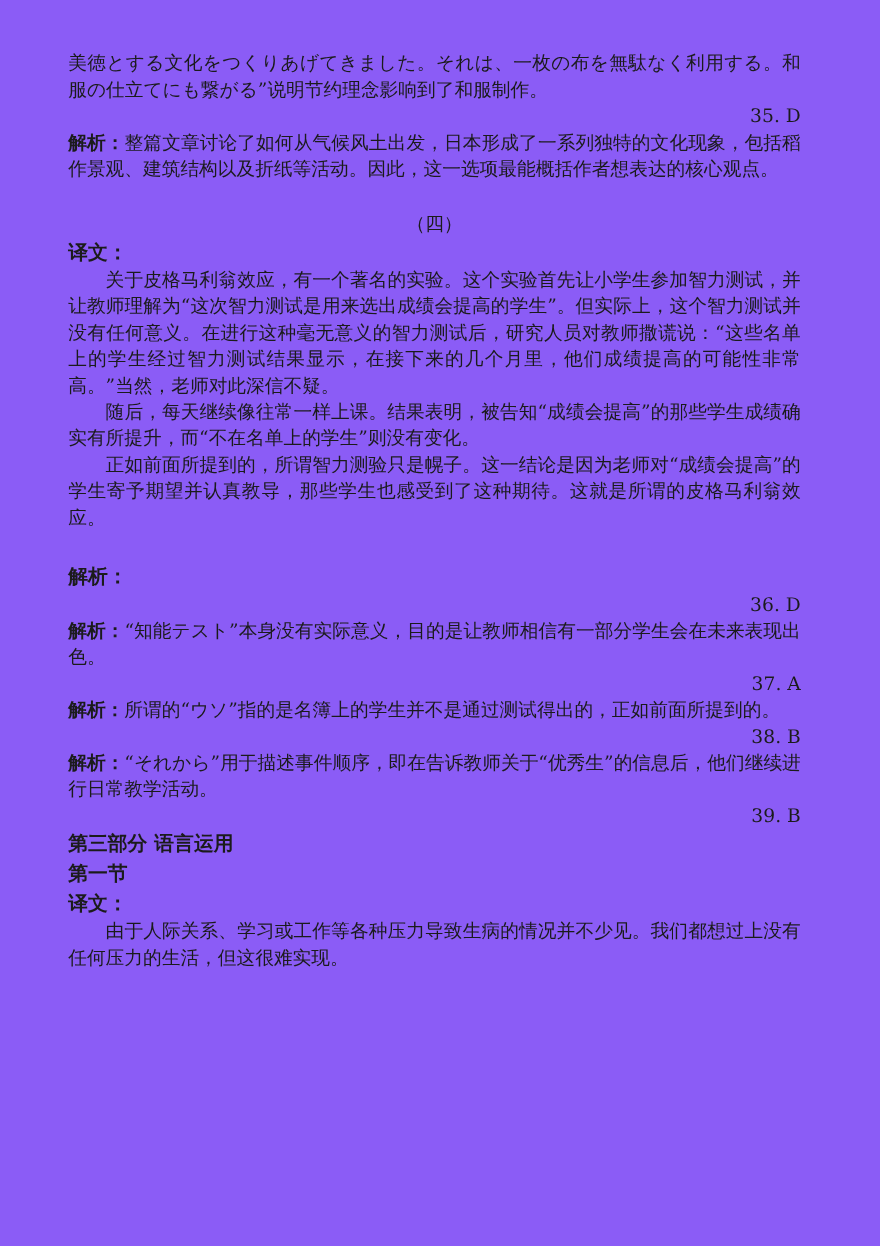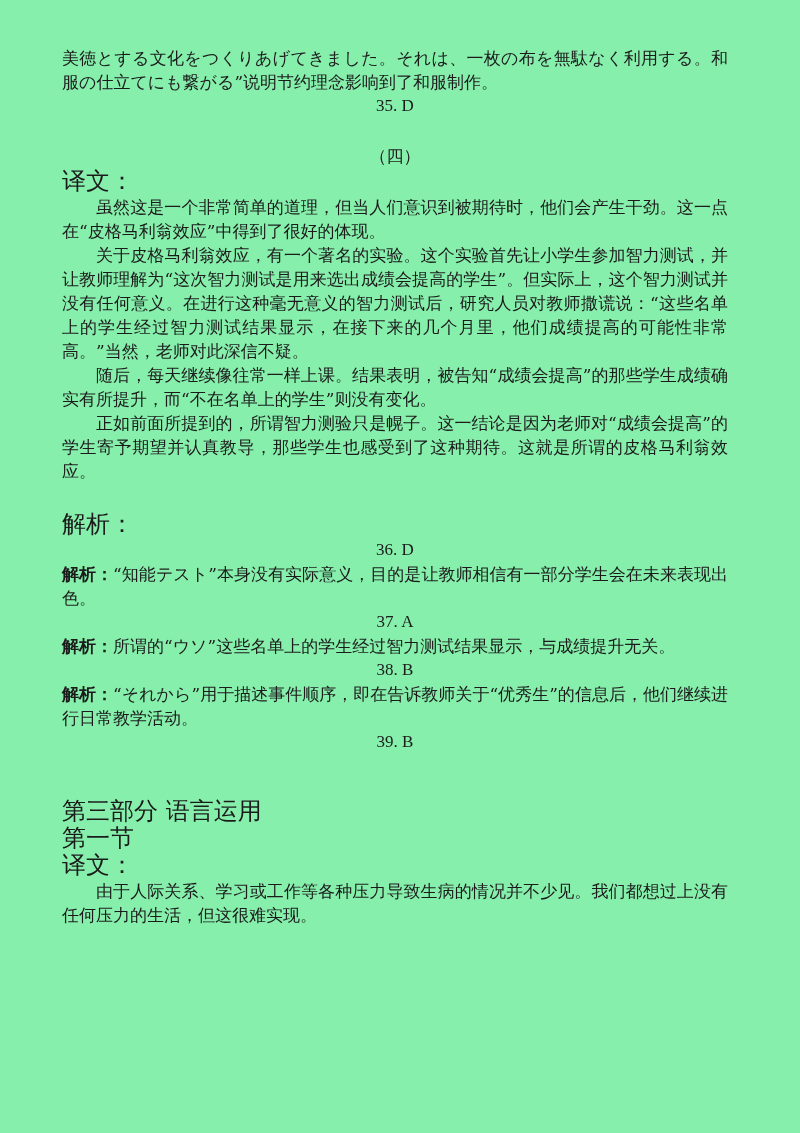--- a/index.html
+++ b/index.html
@@ -1,74 +1,74 @@
 <!DOCTYPE html>
 <html><head>
 <meta charset="utf-8">
 <style>
   html,body { margin:0; padding:0; background:#e8e8e8; }
   .sheet {
     position:relative;
     width:800px; height:1133px;
     margin:0 auto;
-    background:#86efac;
+    background:#8b5cf6;
     box-sizing:border-box;
     padding:46px 72px 0 62px;
     font-family:"DejaVu Serif","Liberation Serif",serif;
     font-size:17px;
     line-height:24px;
     color:#1b1b1b;
     text-align:justify;
     overflow:hidden;
   }
   p { margin:0; }
   .indent { text-indent:2em; }
   .hd {
     font-family:"DejaVu Sans","Liberation Sans",sans-serif;
-    font-weight:400;
-    font-size:24px;
+    font-weight:700;
+    font-size:18px;
     line-height:27px;
     text-align:left;
   }
   .center-hd {
     text-align:center;
     font-size:17px;
     line-height:24px;
     margin-top:26px;
   }
   .ana-label {
     font-family:"DejaVu Sans","Liberation Sans",sans-serif;
     font-weight:700;
   }
-  .answer-line { text-align:center;font-family:Liberation Serif, serif; }
+  .answer-line { text-align:right; }
   .gap-lg { margin-top:28px; }
-  .gap-xl { margin-top:44px; }
+  .gap-xl { }
 </style>
 </head>
 <body>
 
 <div class="sheet">
 
   <p>美徳とする文化をつくりあげてきました。それは、一枚の布を無駄なく利用する。和服の仕立てにも繋がる”说明节约理念影响到了和服制作。</p>
   <p class="answer-line">35. D</p>
+  <p><span class="ana-label">解析：</span><span>整篇文章讨论了如何从气候风土出发，日本形成了一系列独特的文化现象，包括稻作景观、建筑结构以及折纸等活动。因此，这一选项最能概括作者想表达的核心观点。</span></p>
 
   <p class="center-hd">（四）</p>
   <p class="hd">译文：</p>
-  <p class="indent">虽然这是一个非常简单的道理，但当人们意识到被期待时，他们会产生干劲。这一点在“皮格马利翁效应”中得到了很好的体现。</p>
   <p class="indent">关于皮格马利翁效应，有一个著名的实验。这个实验首先让小学生参加智力测试，并让教师理解为“这次智力测试是用来选出成绩会提高的学生”。但实际上，这个智力测试并没有任何意义。在进行这种毫无意义的智力测试后，研究人员对教师撒谎说：“这些名单上的学生经过智力测试结果显示，在接下来的几个月里，他们成绩提高的可能性非常高。”当然，老师对此深信不疑。</p>
   <p class="indent">随后，每天继续像往常一样上课。结果表明，被告知“成绩会提高”的那些学生成绩确实有所提升，而“不在名单上的学生”则没有变化。</p>
   <p class="indent">正如前面所提到的，所谓智力测验只是幌子。这一结论是因为老师对“成绩会提高”的学生寄予期望并认真教导，那些学生也感受到了这种期待。这就是所谓的皮格马利翁效应。</p>
 
   <p class="hd gap-lg">解析：</p>
 
   <p class="answer-line">36. D</p>
   <p><span class="ana-label">解析：</span><span>“知能テスト”本身没有实际意义，目的是让教师相信有一部分学生会在未来表现出色。</span></p>
 
   <p class="answer-line">37. A</p>
-  <p><span class="ana-label">解析：</span><span>所谓的“ウソ”这些名单上的学生经过智力测试结果显示，与成绩提升无关。</span></p>
+  <p><span class="ana-label">解析：</span><span>所谓的“ウソ”指的是名簿上的学生并不是通过测试得出的，正如前面所提到的。</span></p>
 
   <p class="answer-line">38. B</p>
   <p><span class="ana-label">解析：</span><span>“それから”用于描述事件顺序，即在告诉教师关于“优秀生”的信息后，他们继续进行日常教学活动。</span></p>
 
   <p class="answer-line">39. B</p>
 
 
   <p class="hd gap-xl">第三部分 语言运用</p>
   <p class="hd">第一节</p>
   <p class="hd">译文：</p>

